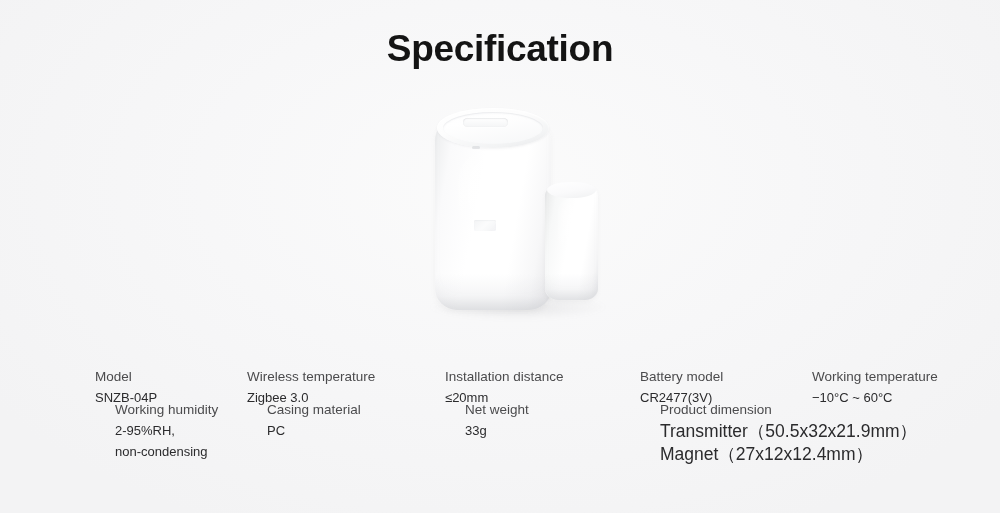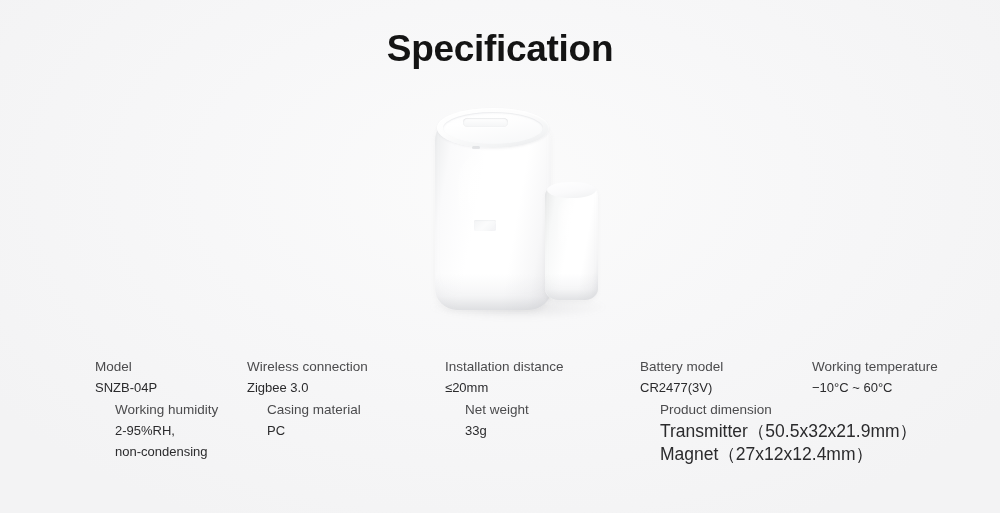--- a/index.html
+++ b/index.html
@@ -243,21 +243,21 @@
     filter: blur(1.5px);
   }
 
   
   .spec-row {
     position: absolute;
     left: 0;
     width: 1000px;
     height: 60px;
   }
-  #spec-row-1 { top: 358px; }
+  #spec-row-1 { top: 368px; }
   #spec-row-2 { top: 401px; margin-left: 20px; }
 
   .spec-cell {
     position: absolute;
     top: 0;
   }
   .spec-label {
     font-size: 13.5px;
     color: #4b4b4d;
     line-height: 18px;
@@ -303,21 +303,21 @@
     <div class="mag-base"></div>
     <div class="mag-top"></div>
   </div>
 
   <div class="spec-row" id="spec-row-1">
     <div class="spec-cell" style="left:95px">
       <div class="spec-label">Model</div>
       <div class="spec-value">SNZB-04P</div>
     </div>
     <div class="spec-cell" style="left:247px">
-      <div class="spec-label">Wireless connection</div>
+      <div class="spec-label">Wireless temperature</div>
       <div class="spec-value">Zigbee 3.0</div>
     </div>
     <div class="spec-cell" style="left:445px">
       <div class="spec-label">Installation distance</div>
       <div class="spec-value">≤20mm</div>
     </div>
     <div class="spec-cell" style="left:640px">
       <div class="spec-label">Battery model</div>
       <div class="spec-value">CR2477(3V)</div>
     </div>

